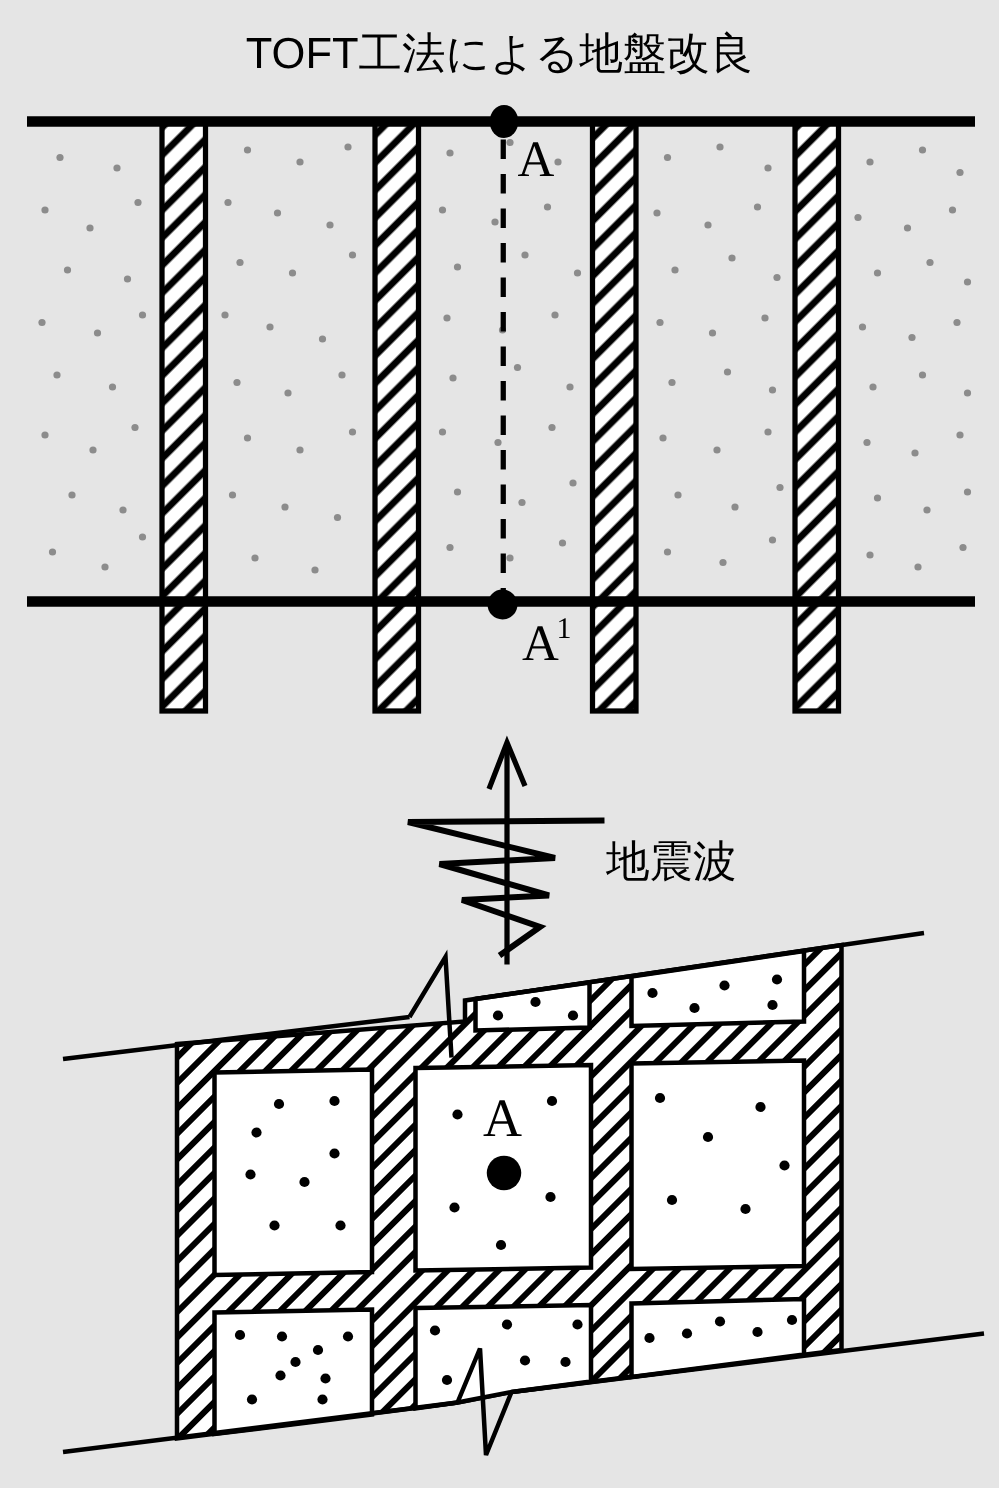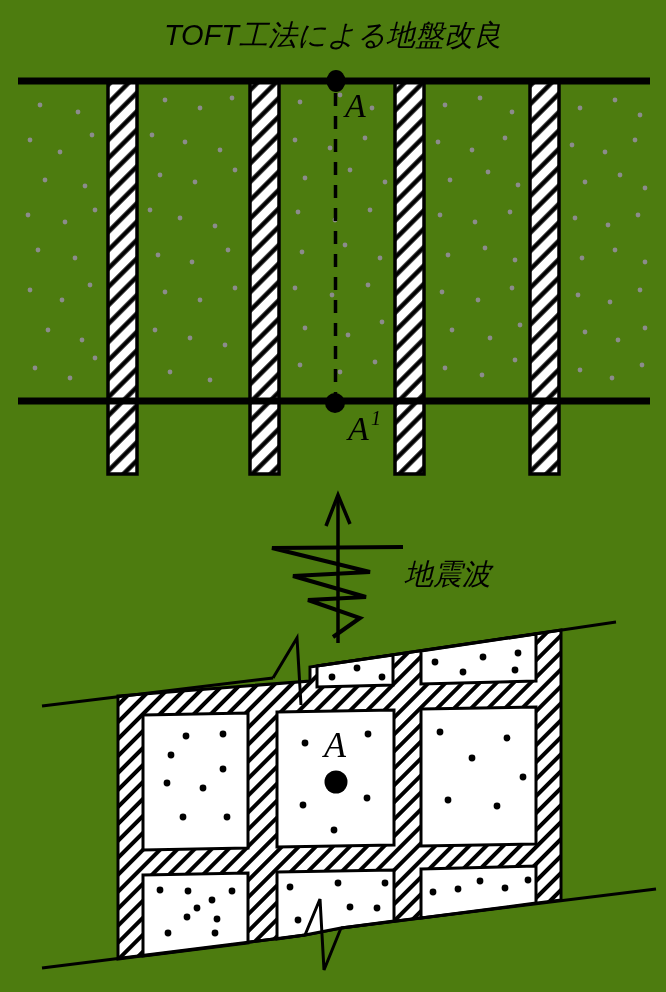--- a/index.html
+++ b/index.html
@@ -1,16 +1,16 @@
 <!DOCTYPE html>
 <html><head>
 <meta charset="utf-8">
 <style>
   html,body{margin:0;padding:0;background:#ffffff;}
-  .page{width:666px;height:992px;position:relative;background:#4d7c0f;overflow:hidden;font-style:italic;}
+  .page{width:666px;height:992px;position:relative;background:#e5e5e5;overflow:hidden;}
   svg{display:block;}
   .title-text{font-family:"Liberation Sans",sans-serif;font-size:29px;fill:#000;}
   .label-serif34{font-family:"Liberation Serif",serif;font-size:34px;fill:#000;}
   .label-serif36{font-family:"Liberation Serif",serif;font-size:36px;fill:#000;}
   .label-serif20{font-family:"Liberation Serif",serif;font-size:20px;fill:#000;}
   .label-sans29{font-family:"Liberation Sans",sans-serif;font-size:29px;fill:#000;}
 </style>
 </head>
 <body>
 

